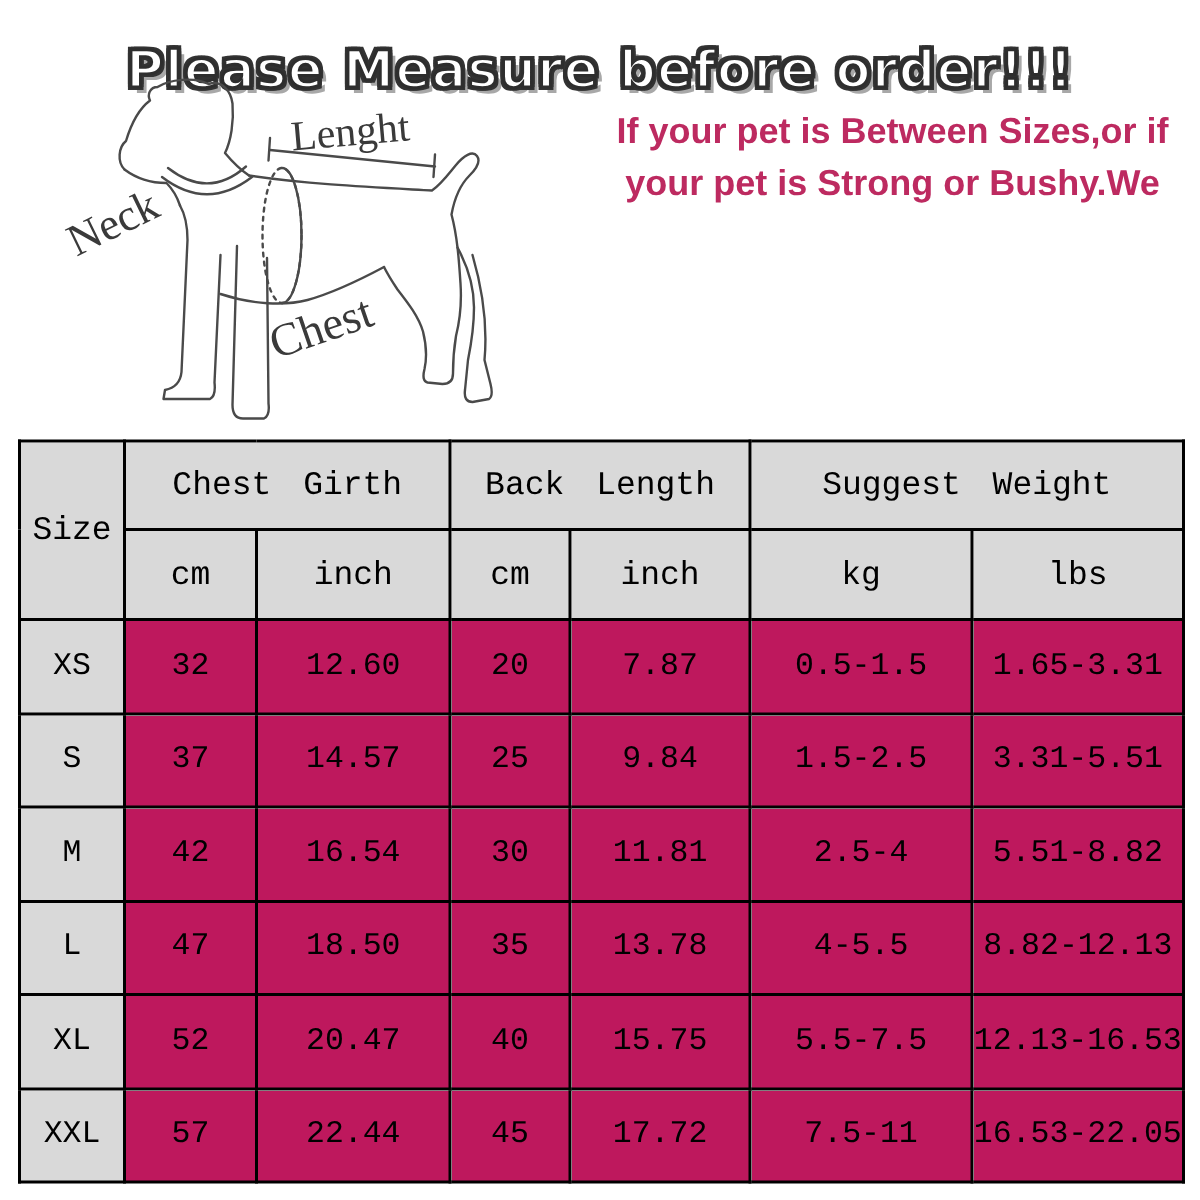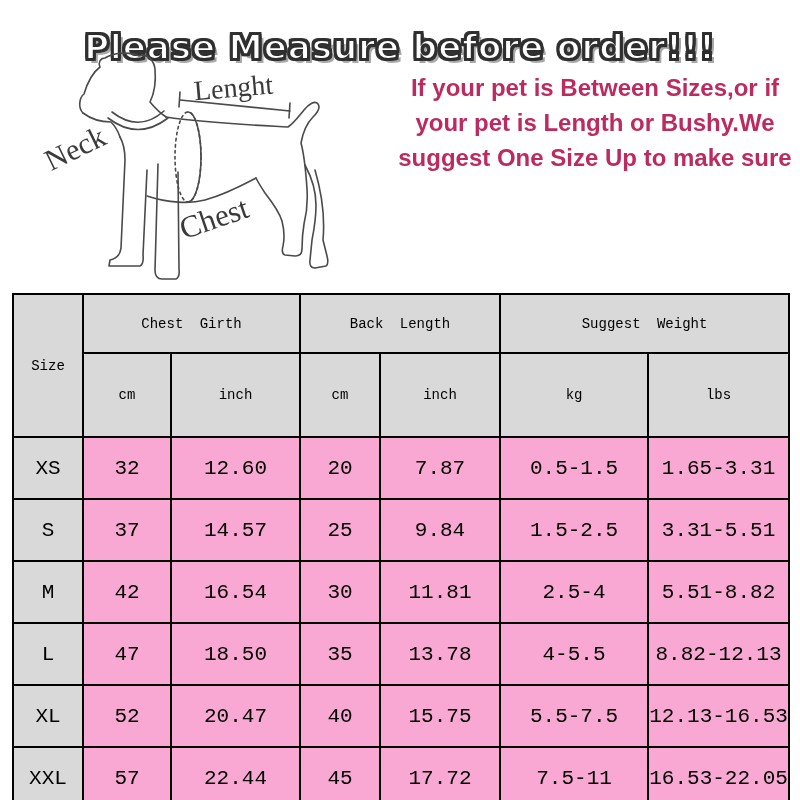--- a/index.html
+++ b/index.html
@@ -33,26 +33,26 @@
   
   table.size-table{
     position:absolute;left:12px;top:293px;width:776px;height:496px;
     border-collapse:collapse;table-layout:fixed;
     font-family:"Liberation Mono",monospace;font-size:21px;color:#000;
   }
   table.size-table td, table.size-table th{
     border:2px solid var(--table-border,#000);text-align:center;vertical-align:middle;
     padding:0;font-weight:normal;overflow:hidden;white-space:nowrap;
   }
-  table.size-table thead th{background:var(--table-header-bg,#d9d9d9);font-size:14px;}
+  table.size-table thead th{background:var(--table-header-bg,#d9d9d9);font-size:22px;}
   table.size-table th.group{word-spacing:8px;}
   table.size-table td.size-cell{background:var(--table-header-bg,#d9d9d9);}
   table.size-table thead tr.h1{height:59px;}
-  table.size-table thead tr.h2{height:84px;border-radius:23px;}
-  table.size-table tbody tr{height:62px;background:#f9a8d4;margin-left:41px;}
+  table.size-table thead tr.h2{height:60px;border-radius:23px;}
+  table.size-table tbody tr{height:62px;background:#be185d;margin-left:41px;}
 </style>
 </head>
 <body>
 
 <div class="page-title">Please Measure before order!!!</div>
 
 <div class="diagram">
   <svg viewBox="0 45 400 246" xmlns="http://www.w3.org/2000/svg">
     <g class="sketch">
 
@@ -83,22 +83,21 @@
     <g class="sketch-text">
       <text x="42" y="158" font-size="30" transform="rotate(-26 75 145)">Neck</text>
       <text x="194" y="97" font-size="28" transform="rotate(-5 233 90)">Lenght</text>
       <text x="178" y="228" font-size="31" transform="rotate(-19 215 216)">Chest</text>
     </g>
   </svg>
 </div>
 
 <div class="advice">
   <div>If your pet is Between Sizes,or if</div>
-  <div>your pet is Length or Bushy.We</div>
-  <div>suggest One Size Up to make sure</div>
+  <div>your pet is Strong or Bushy.We</div>
 </div>
 
 <table class="size-table">
   <colgroup>
     <col style="width:70px">
       <col style="width:88px">
       <col style="width:129px">
     <col style="width:80px">
       <col style="width:120px">
       <col style="width:148px">

